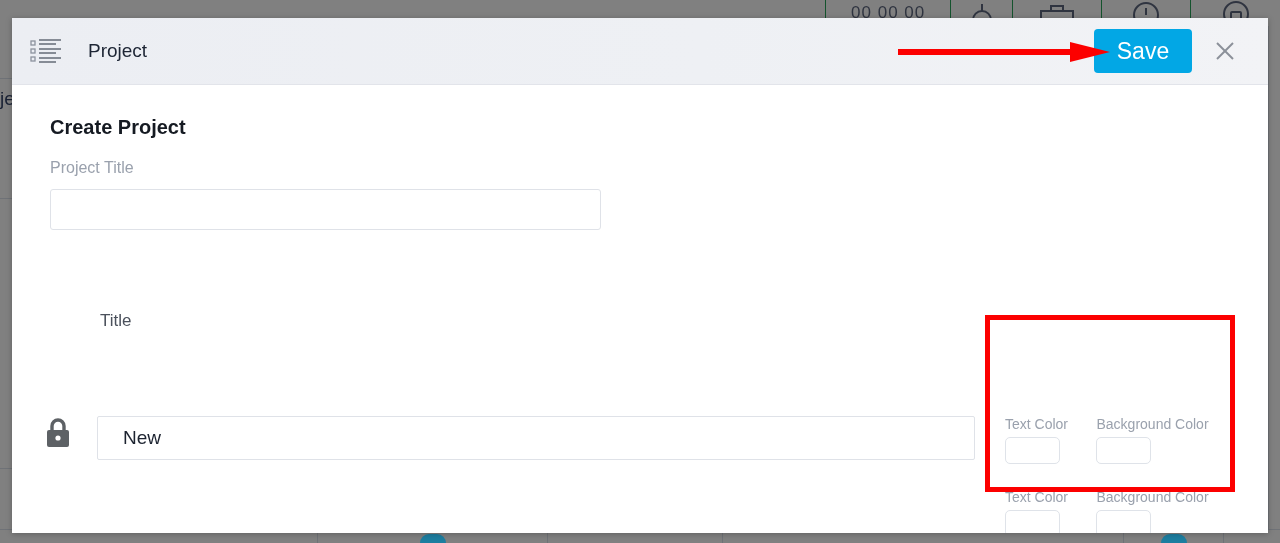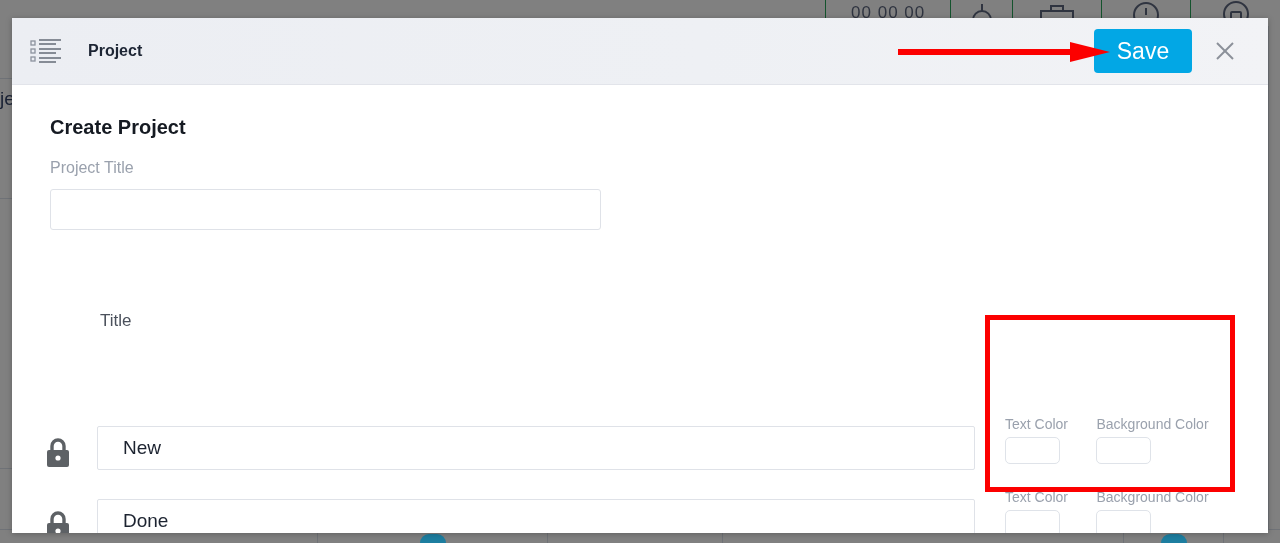--- a/index.html
+++ b/index.html
@@ -110,23 +110,23 @@
   .header-icon {
     margin-left: 18px;
     width: 32px;
     height: 30px;
     display: flex;
     align-items: center;
   }
 
   .header-title {
     margin-left: 26px;
-    font-size: 16px;
+    font-size: 19px;
     color: #1d2534;
-    font-weight: 700;
+    font-weight: 400;
   }
 
   .header-right {
     margin-left: auto;
     display: flex;
     align-items: center;
     padding-right: 30px;
   }
 
   .save-button {
@@ -197,21 +197,21 @@
     top: 226px;
     font-size: 17px;
     color: #4b515c;
   }
 
   .stage-row {
     position: absolute;
     left: 32px;
     height: 54px;
     display: flex;
-    align-items: flex-end;
+    align-items: flex-start;
   }
   .stage-row-1 { top: 331px; }
   .stage-row-2 { top: 404px; }
 
   .lock-icon {
     width: 28px;
     height: 34px;
     display: flex;
     align-items: center;
     justify-content: center;
@@ -400,30 +400,20 @@
         <div class="color-group">
           <span class="color-label">Text Color</span>
           <button class="color-swatch"></button>
         </div>
         <div class="color-group">
           <span class="color-label">Background Color</span>
           <button class="color-swatch wide"></button>
         </div>
       </div>
 
-      <div class="stage-row stage-row-2">
-        <div class="lock-icon">
-          <svg width="26" height="32" viewBox="0 0 26 32">
-            <path d="M7 13 L7 9 A6 6 0 0 1 19 9 L19 13" fill="none" stroke="#5d6165" stroke-width="3.4"></path>
-            <rect x="2" y="13" width="22" height="17" rx="2" fill="#5d6165"></rect>
-            <circle cx="13" cy="21" r="2.6" fill="#ffffff"></circle>
-          </svg>
-        </div>
-        <input class="stage-input" type="text" value="Done" style="">
-      </div>
 
       <div class="color-block color-block-2">
         <div class="color-group">
           <span class="color-label">Text Color</span>
           <button class="color-swatch"></button>
         </div>
         <div class="color-group">
           <span class="color-label">Background Color</span>
           <button class="color-swatch wide"></button>
         </div>

